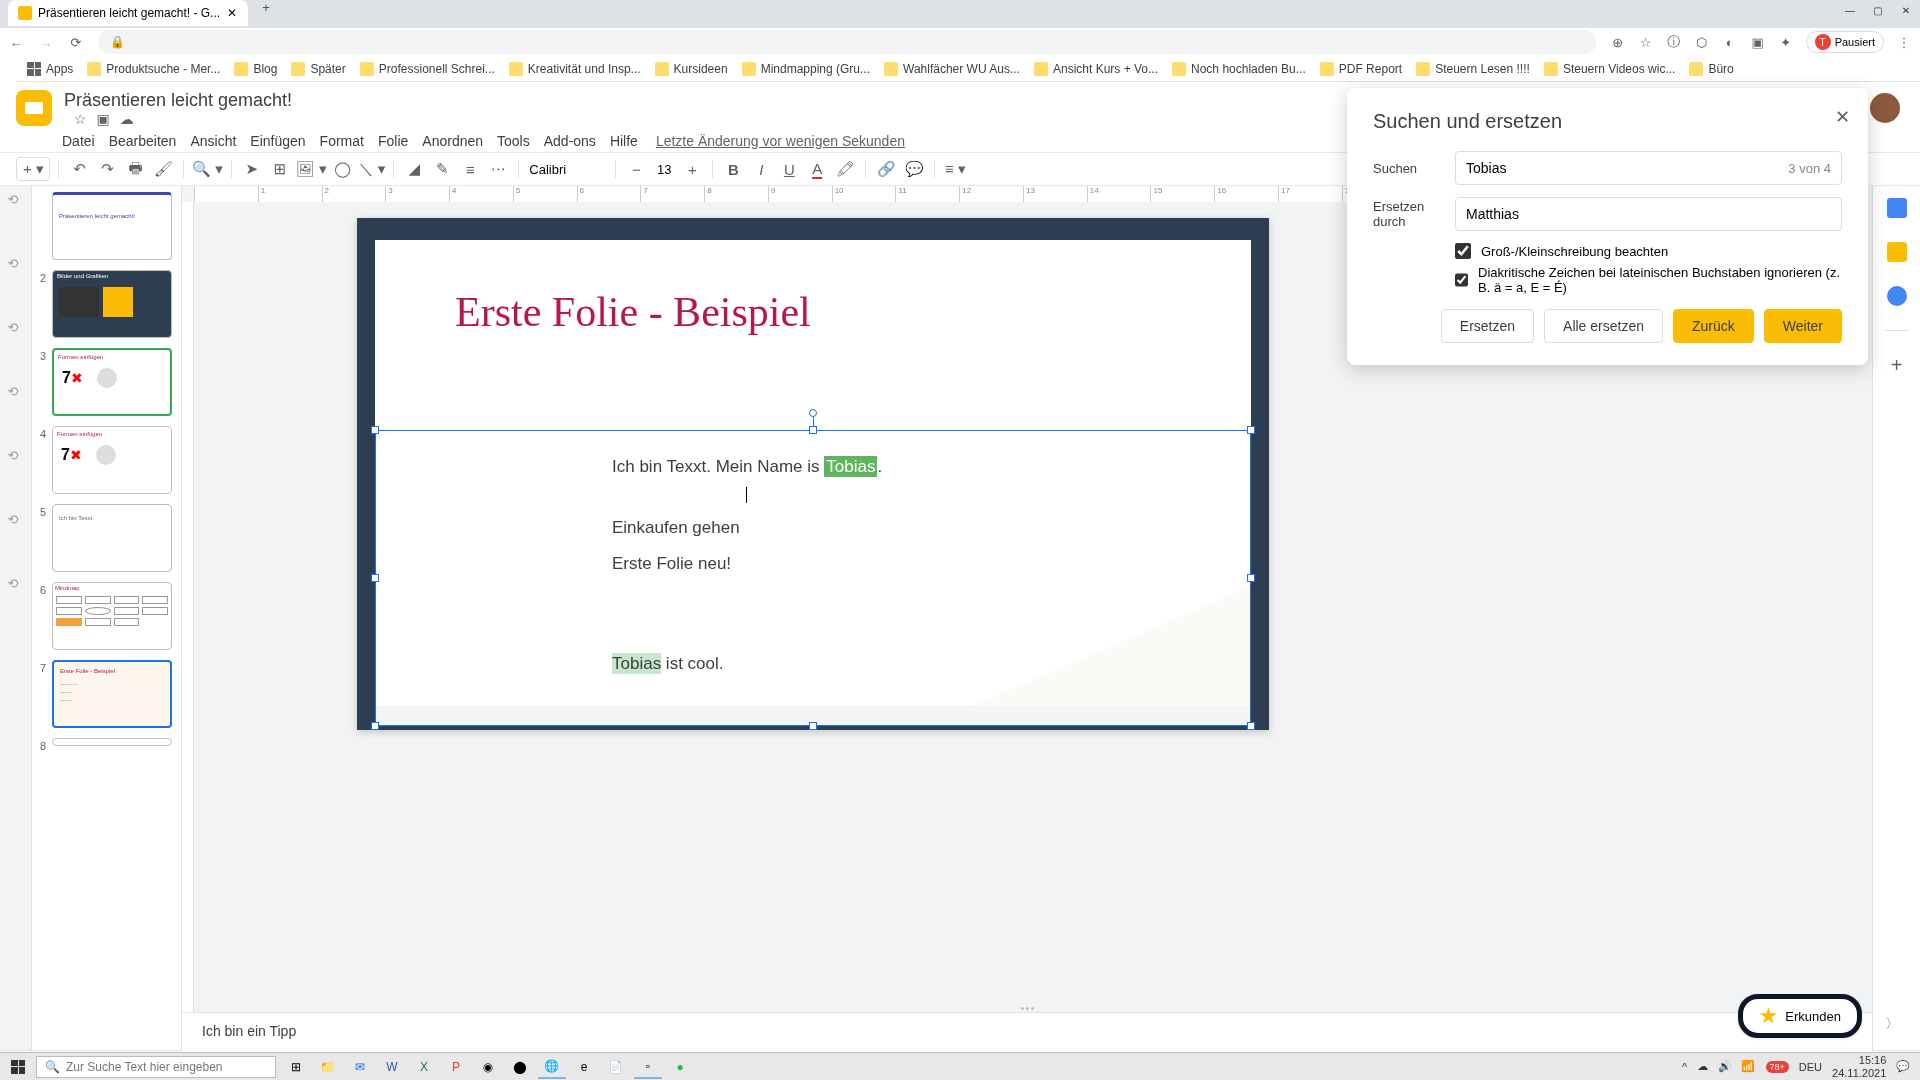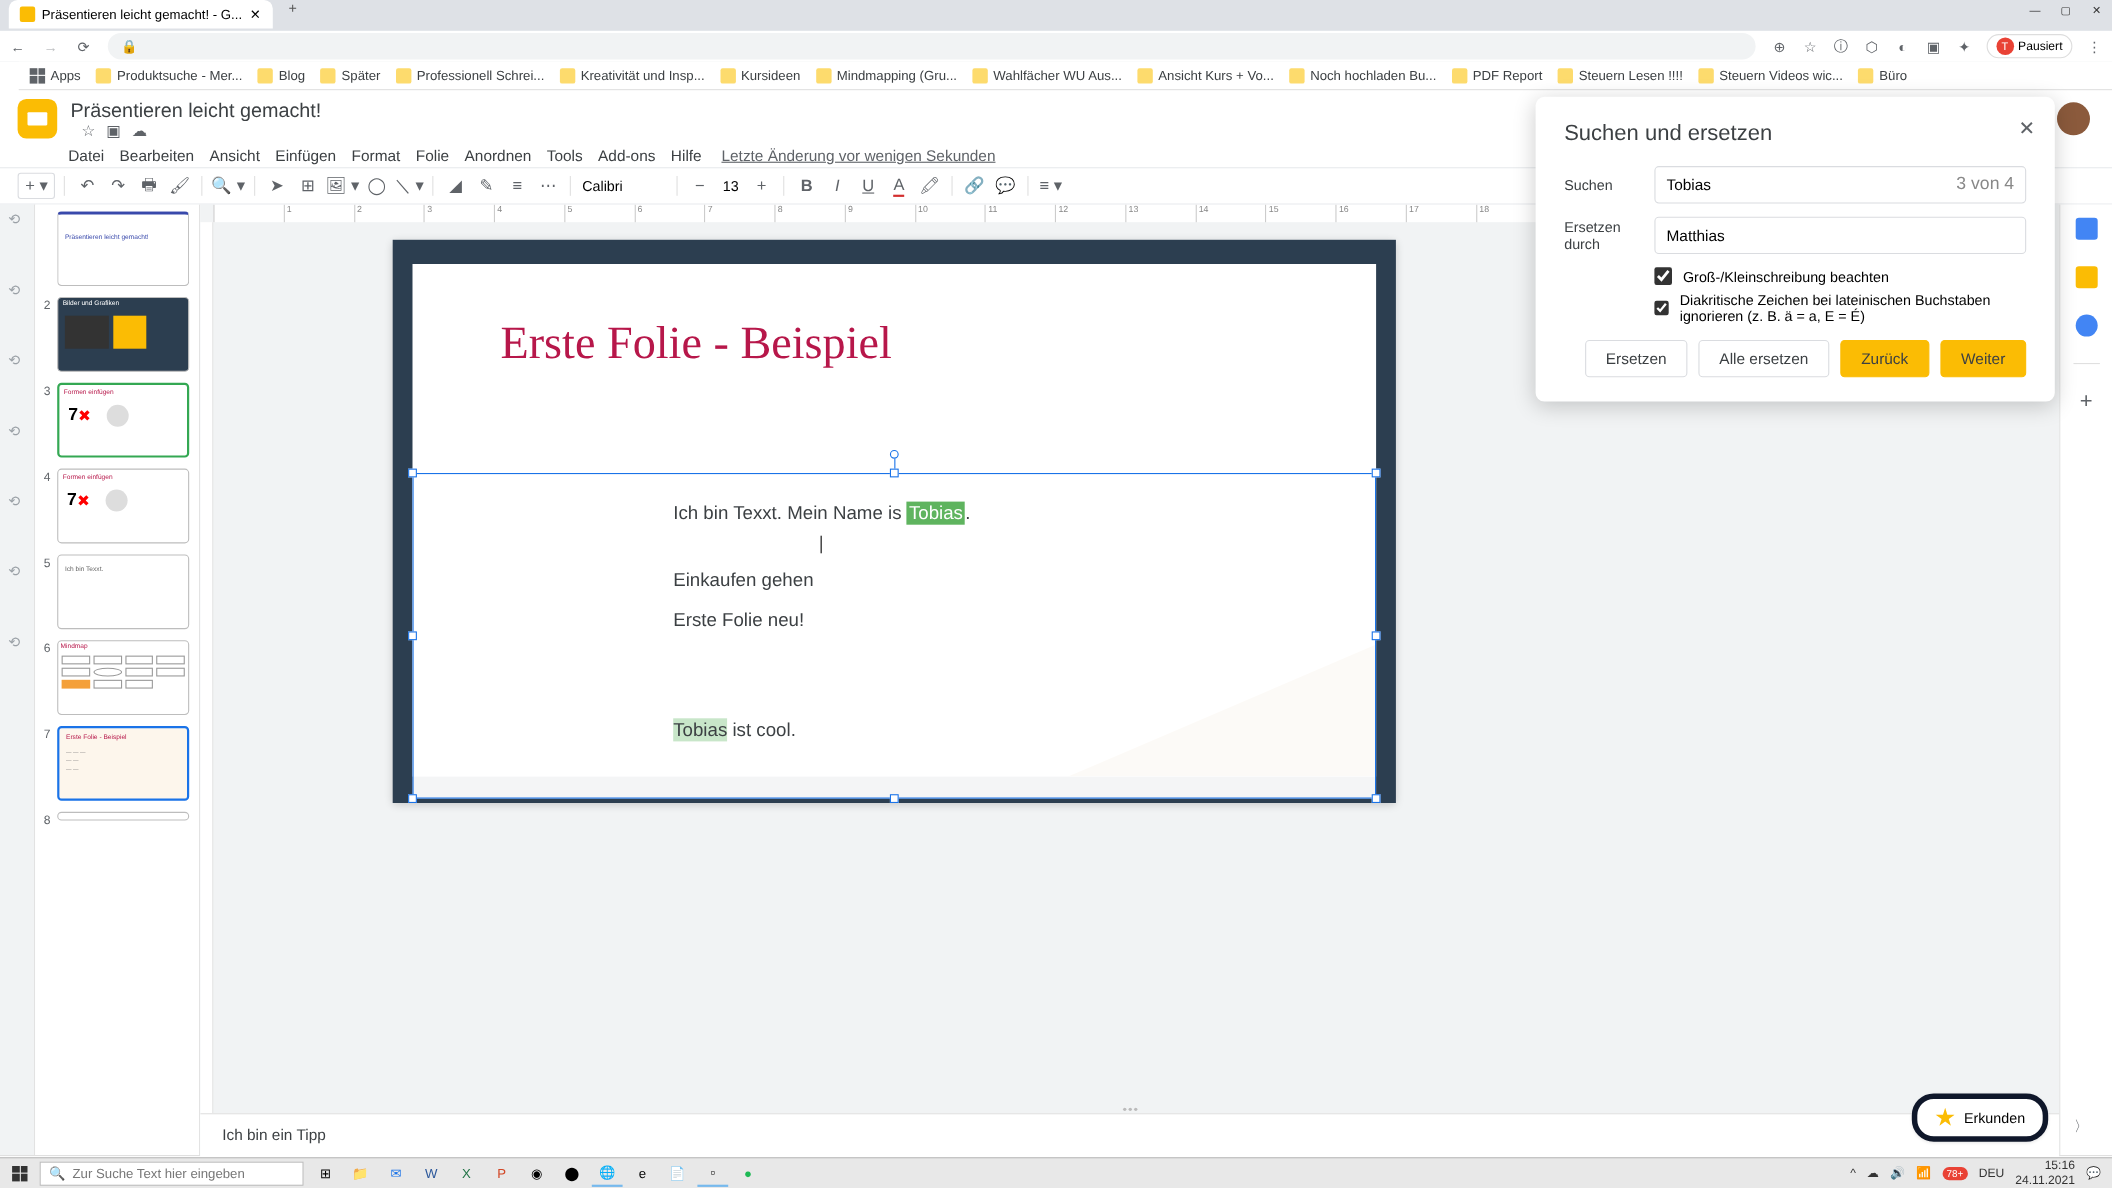--- a/index.html
+++ b/index.html
@@ -95,28 +95,28 @@
   .notes-area { position: absolute; bottom: 0; left: 0; right: 0; height: 40px; background: #fff; border-top: 1px solid #e0e0e0; padding: 10px 20px; font-size: 14px; color: #3c4043; }
   .notes-grip { position: absolute; top: -6px; left: 50%; transform: translateX(-50%); width: 30px; height: 4px; display: flex; gap: 2px; justify-content: center; }
   .notes-grip span { width: 3px; height: 3px; background: #bbb; border-radius: 50%; }
   
   .right-sidebar { width: 48px; background: #fff; border-left: 1px solid #e0e0e0; display: flex; flex-direction: column; align-items: center; padding-top: 12px; gap: 24px; }
   .side-icon { width: 20px; height: 20px; cursor: pointer; }
   
   .view-switcher { position: absolute; bottom: 0; left: 0; right: 0; height: 30px; background: #fff; border-top: 1px solid #e0e0e0; display: flex; align-items: center; padding: 0 12px; gap: 18px; }
   
   
-  .dialog { position: absolute; top: 88px; right: 52px; width: 472px; background: #fff; border-radius: 8px; box-shadow: 0 4px 20px rgba(0,0,0,0.2); padding: 22px 26px; z-index: 100; }
+  .dialog { position: absolute; top: 88px; right: 52px; width: 521px; background: #fff; border-radius: 8px; box-shadow: 0 4px 20px rgba(0,0,0,0.2); padding: 22px 26px; z-index: 100; }
   .dialog-title { font-size: 20px; color: #3c4043; margin-bottom: 18px; }
   .dialog-close { position: absolute; top: 18px; right: 18px; font-size: 18px; color: #5f6368; cursor: pointer; }
   .form-row { display: flex; align-items: center; margin-bottom: 12px; }
   .form-label { width: 82px; font-size: 13px; color: #3c4043; }
   .form-input { flex: 1; border: 1px solid #dadce0; border-radius: 4px; height: 34px; padding: 0 10px; font-size: 14px; position: relative; display: flex; align-items: center; justify-content: space-between; }
   .form-input input { border: none; outline: none; font-size: 14px; flex: 1; }
-  .input-count { color: #888; font-size: 16px; margin-left: 44px; }
+  .input-count { color: #888; font-size: 13px; margin-left: 44px; }
   .check-row { display: flex; align-items: center; margin: 6px 0 6px 82px; font-size: 13px; gap: 10px; }
   .check-row input { width: 16px; height: 16px; accent-color: #333; }
   .dialog-buttons { display: flex; justify-content: flex-end; gap: 10px; margin-top: 14px; }
   .dlg-btn { padding: 8px 18px; border-radius: 4px; font-size: 14px; cursor: pointer; border: 1px solid #dadce0; background: #fff; color: #3c4043; }
   .dlg-btn.primary { background: #fbbc04; border-color: #fbbc04; color: #3c4043; }
   
   
   .explore-btn { position: absolute; bottom: 42px; right: 58px; background: #fff; border: 5px solid #0f172a; border-radius: 20px; padding: 8px 16px; display: flex; align-items: center; gap: 8px; font-size: 13px; box-shadow: 0 1px 3px rgba(0,0,0,0.1); cursor: pointer; }
   .explore-icon { width: 18px; height: 18px; background: #fbbc04; clip-path: polygon(50% 0, 61% 35%, 98% 35%, 68% 57%, 79% 91%, 50% 70%, 21% 91%, 32% 57%, 2% 35%, 39% 35%); }
   

